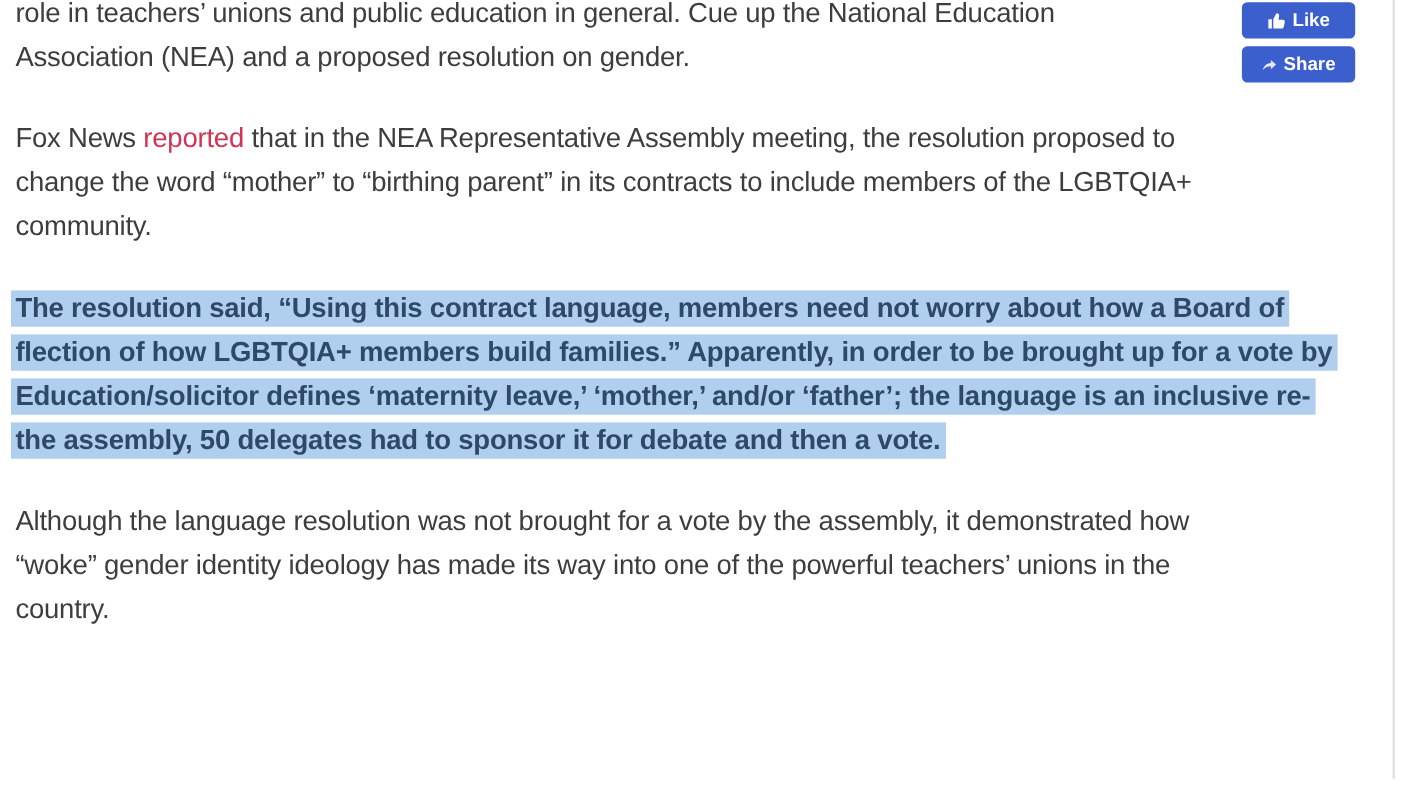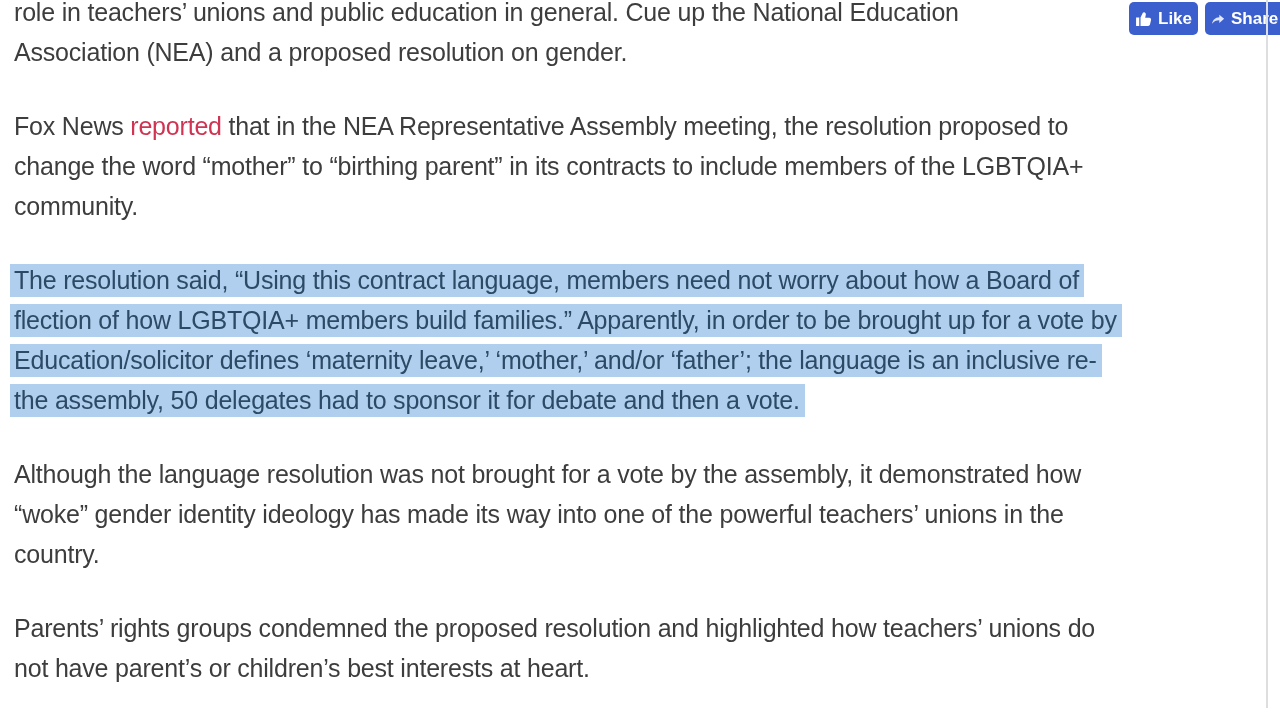--- a/index.html
+++ b/index.html
@@ -32,29 +32,30 @@
   }
   .paragraph { margin: 0 0 34px 0; }
   .paragraph.first { margin-top: -8px; }
   .line { height: 40px; white-space: nowrap; }
 
   .hl {
     background: var(--highlight_bg);
     color: var(--highlight_text);
     padding: 2px 5px 3px 4px;
     margin-left: -4px;
+    font-weight: bold;
   }
   .link { color: var(--link_red); margin-top: 43px; }
 
   .fb-col {
     position: absolute;
     left: 1129px; top: 2px;
     width: 103px;
     display: flex;
-    flex-direction: row;
+    flex-direction: column;
     gap: 7px;
   }
   .fb-btn {
     height: 33px;
     width: 103px;
     background: var(--fb_blue);
     border: none;
     border-radius: 5px;
     color: #ffffff;
     font-family: "Liberation Sans", sans-serif;
@@ -96,24 +97,20 @@
         <div class="line"><span class="hl"><span>The resolution said, “Using this contract language, members need not worry about how a Board of</span></span></div>
         <div class="line"><span class="hl"><span>flection of how LGBTQIA+ members build families.” Apparently, in order to be brought up for a vote by</span></span></div>
         <div class="line"><span class="hl"><span>Education/solicitor defines ‘maternity leave,’ ‘mother,’ and/or ‘father’; the language is an inclusive re-</span></span></div>
         <div class="line"><span class="hl"><span>the assembly, 50 delegates had to sponsor it for debate and then a vote.</span></span></div>
       </div>
       <div class="paragraph">
         <div class="line"><span>Although the language resolution was not brought for a vote by the assembly, it demonstrated how</span></div>
         <div class="line"><span>“woke” gender identity ideology has made its way into one of the powerful teachers’ unions in the</span></div>
         <div class="line"><span>country.</span></div>
       </div>
-      <div class="paragraph">
-        <div class="line"><span>Parents’ rights groups condemned the proposed resolution and highlighted how teachers’ unions do</span></div>
-        <div class="line"><span>not have parent’s or children’s best interests at heart.</span></div>
-      </div>
     </main>
 
   <div class="fb-col">
     <button class="fb-btn">
       <span class="ico">
         <svg viewBox="0 0 16 16" xmlns="http://www.w3.org/2000/svg">
           <path d="M1 7h3v8H1z M5.2 15h7.1c.9 0 1.6-.6 1.8-1.4l1-4.2c.2-1-.5-2-1.6-2H9.6l.6-3.2C10.4 3 9.5 2 8.5 2c-.5 0-.9.3-1.1.7L5.2 7z" fill="#ffffff"></path>
         </svg>
       </span>
       <span>Like</span>

